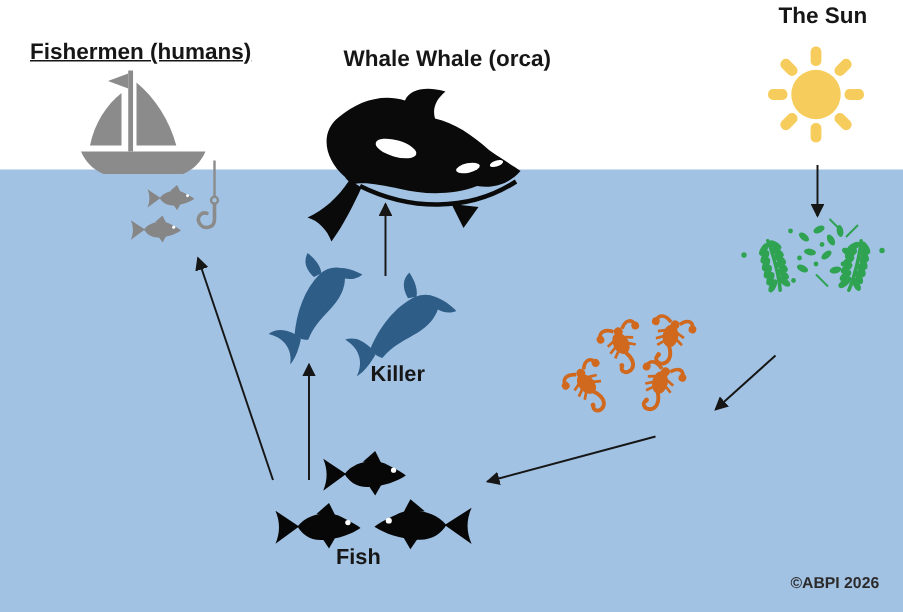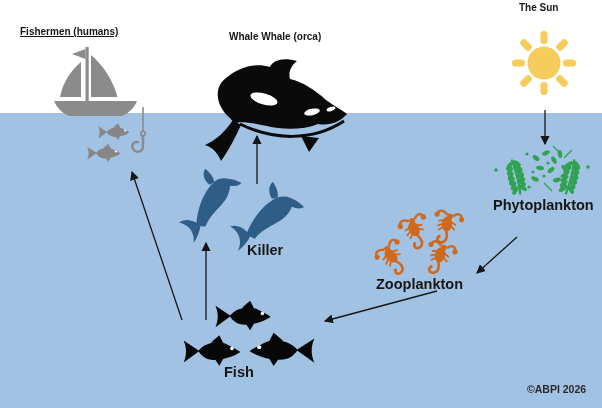--- a/index.html
+++ b/index.html
@@ -13,21 +13,21 @@
   .sky{position:absolute;left:0;top:0;width:602px;height:113px;background:#ffffff;}
   .water{position:absolute;left:0;top:113px;width:602px;height:295px;background:#A2C2E4;}
   .scene{position:absolute;left:0;top:0;width:602px;height:408px;}
   .lbl{
     position:absolute;
     font-weight:700;
     color:#161616;
     white-space:nowrap;
     letter-spacing:0px;
   }
-  .lbl-top{font-size:10px;}
+  .lbl-top{font-size:15px;}
   .lbl-sub{font-size:14.5px;}
   .copyright{
     position:absolute;
     left:527px;top:383px;
     font-size:10.5px;font-weight:700;color:#2b2b2b;white-space:nowrap;
   }
 </style>
 </head>
 <body>
 
@@ -174,19 +174,17 @@
       <line x1="437" y1="291" x2="325" y2="321" marker-end="url(#ah)"></line>
       <line x1="206" y1="320" x2="206" y2="243" marker-end="url(#ah)"></line>
       <line x1="257" y1="184" x2="257" y2="136" marker-end="url(#ah)"></line>
       <line x1="182" y1="320" x2="132" y2="172" marker-end="url(#ah)"></line>
     </g>
   </svg>
 
   <div class="lbl lbl-top" style="left:20px;top:26px;text-decoration:underline;">Fishermen (humans)</div>
   <div class="lbl lbl-top" style="left:229px;top:31px;">Whale Whale (orca)</div>
   <div class="lbl lbl-top" style="left:519px;top:2px;">The Sun</div>
-  <div class="lbl lbl-sub" style="left:493px;top:197px;">Phytoplankton</div>
-  <div class="lbl lbl-sub" style="left:376px;top:276px;">Zooplankton</div>
   <div class="lbl lbl-sub" style="left:247px;top:242px;">Killer</div>
   <div class="lbl lbl-sub" style="left:224px;top:364px;">Fish</div>
 
   <div class="copyright">©ABPI 2026</div>
 </div>
 
 </body></html>

